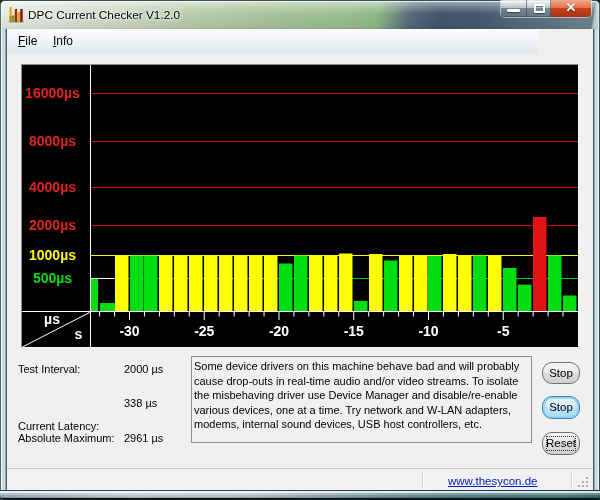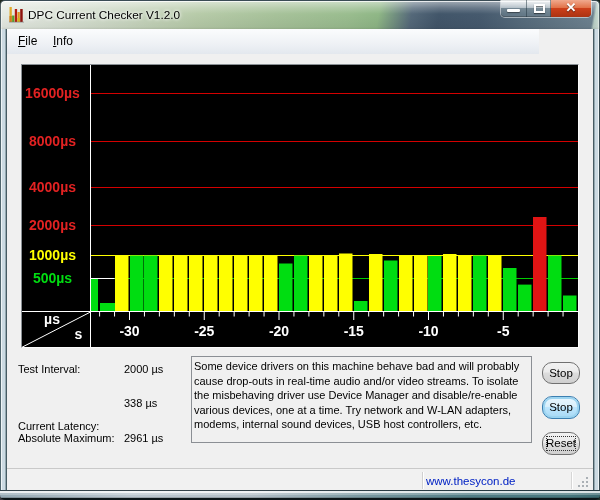--- a/index.html
+++ b/index.html
@@ -55,21 +55,21 @@
 
 .btn{left:542px;width:38px;height:22px;border:1px solid #707070;border-radius:10px;
  background:linear-gradient(to bottom,#f2f2f2 0,#ebebeb 45%,#dddddd 50%,#cfcfcf 100%);
  font-size:11.5px;color:#000;text-align:center;line-height:20px}
 #breset{border:1px solid #3c7fb1;box-shadow:inset 0 0 0 2px #9cd4f0;
  background:linear-gradient(to bottom,#eaf6fd 0,#d9f0fc 45%,#bee6fd 50%,#a7d9f5 100%)}
 #bexit::after{content:"";position:absolute;left:3px;top:3px;right:3px;bottom:3px;border:1px dotted #333}
 
 #status{left:7px;top:468px;width:586px;height:22px;background:#f1f1f1;border-top:1px solid #c9c9c9;font-size:11.5px}
 #stext{position:absolute;left:5px;top:6px;color:#000}
-#slink{position:absolute;left:419px;top:6px;color:#0021c4;}
+#slink{position:absolute;left:441px;top:6px;color:#0021c4;text-decoration:underline}
 #ssep{position:absolute;left:415px;top:3px;width:1px;height:17px;background:#d0d0d0;box-shadow:1px 0 0 #fff}
 #grip{position:absolute;right:5px;bottom:3px;width:2px;height:2px;background:#aab0b5;
  box-shadow:-4px 0 0 #aab0b5,-8px 0 0 #aab0b5,0 -4px 0 #aab0b5,-4px -4px 0 #aab0b5,0 -8px 0 #aab0b5}
 #ssep2{position:absolute;left:564px;top:3px;width:1px;height:17px;background:#d6d6d6;box-shadow:1px 0 0 #fff}
 </style></head>
 <body>
 <div class="corn" id="cTL"></div>
 <div class="corn" id="cTR"></div>
 <div class="corn" id="cBL"></div>
 <div class="corn" id="cBR"></div>

